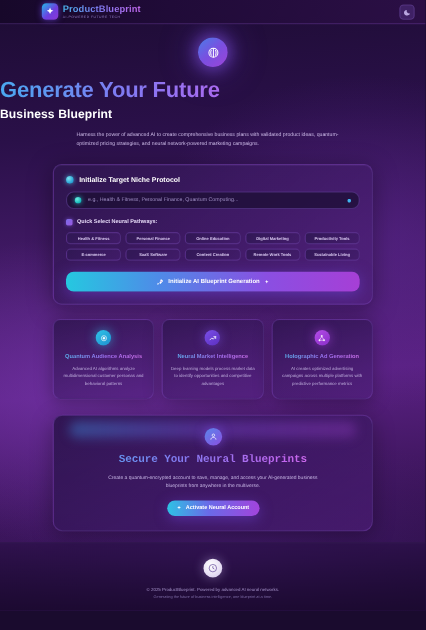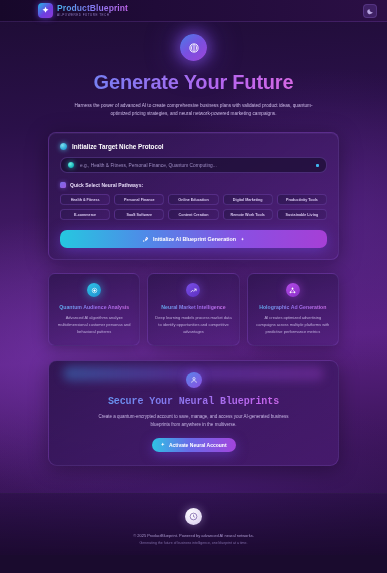--- a/index.html
+++ b/index.html
@@ -48,21 +48,21 @@
   }
   .theme-toggle {
     position: absolute; right: 10px; top: 4px;
     width: 14px; height: 14px; border-radius: 4px;
     background: rgba(80,50,130,0.55);
     border: 1px solid rgba(140,100,200,0.3);
     display: flex; align-items: center; justify-content: center;
   }
   .theme-toggle svg { width: 7px; height: 7px; display: block; }
   
-  .hero { text-align: center; padding-top: 12px; }
+  .hero { padding-top: 12px; }
   .hero-orb {
     width: 27px; height: 27px; margin: 0 auto 10px;
     border-radius: 50%;
     background: linear-gradient(140deg, #4a7ce8 0%, #7a4fe0 50%, #9b45d8 100%);
     display: flex; align-items: center; justify-content: center;
     box-shadow: 0 0 14px 3px rgba(130,80,230,0.6), 0 0 30px 8px rgba(100,60,200,0.28);
   }
   .hero-orb svg { width: 14px; height: 14px; display: block; }
   .hero-title {
     font-size: 20px; font-weight: bold; letter-spacing: -0.2px;
@@ -246,20 +246,21 @@
   </div>
 
   <div class="hero">
     <div class="hero-orb">
       <svg viewBox="0 0 24 24" fill="none" stroke="#ffffff" stroke-width="1.6">
         <circle cx="12" cy="12" r="7"></circle>
           <path d="M12 5v14M9 7.5c-1.5 1.5-1.5 7.5 0 9M15 7.5c1.5 1.5 1.5 7.5 0 9"></path>
       </svg>
     </div>
     <div class="hero-title">Generate Your Future</div>
+    <div class="hero-sub">Business Blueprint</div>
     <div class="hero-desc">Harness the power of advanced AI to create comprehensive business plans with validated product ideas, quantum-optimized pricing strategies, and neural network-powered marketing campaigns.</div>
   </div>
 
   <div class="panel">
     <div class="panel-label">
       <span class="dot-icon"></span>
       <span class="panel-label-text">Initialize Target Niche Protocol</span>
     </div>
 
     <div class="field">

